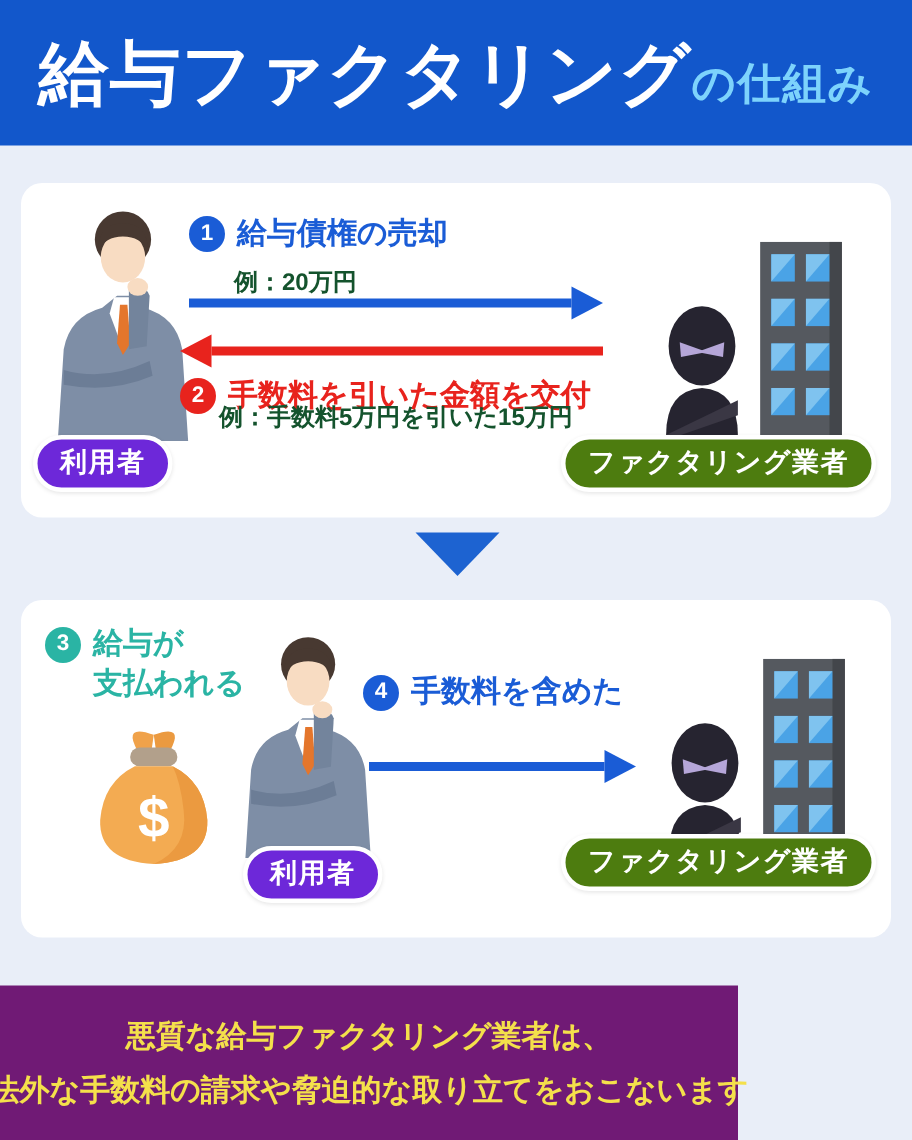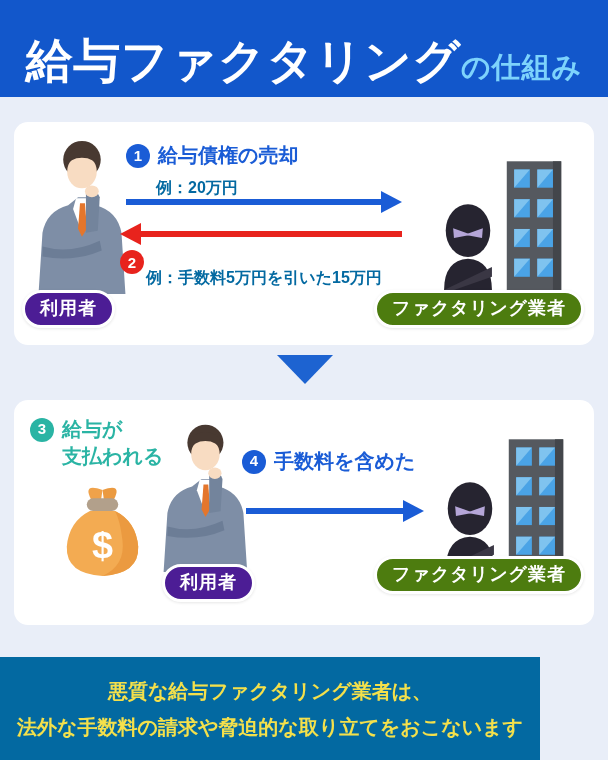--- a/index.html
+++ b/index.html
@@ -7,21 +7,21 @@
   .page {
     position:relative; width:608px; height:760px; margin:0 auto;
     background:#e9eef8; overflow:hidden;
   }
 
   
   .header {
     position:absolute; top:0; left:0; width:608px; height:97px;
     background:#1257cb; display:flex; align-items:baseline; justify-content:center;
   }
-  .header { padding-top:30px; }
+  .header { padding-top:18px; }
   .title-main { color:#ffffff; font-size:47px; font-weight:800; letter-spacing:0.5px; }
   .title-sub  { color:#7dd3fc; font-size:29px; font-weight:800; letter-spacing:1px; }
 
   
   .panel {
     position:absolute; left:14px; width:580px; background:#ffffff;
     border-radius:14px;
   }
   .panel-top    { top:122px; height:223px; }
   .panel-bottom { top:400px; height:225px; }
@@ -42,43 +42,43 @@
   .step-col .row2 { padding-left:32px; }
   .badge {
     width:24px; height:24px; border-radius:50%; flex:none;
     display:flex; align-items:center; justify-content:center;
     color:#ffffff; font-size:15px; font-weight:700;
   }
   .c-blue { color:#1a5cd6; } .bg-blue { background:#1a5cd6; }
   .c-red  { color:#e8231d; } .bg-red  { background:#e8231d; }
   .c-teal { color:#2ab4a4; } .bg-teal { background:#2ab4a4; }
 
-  .example { position:absolute; font-size:16px; font-weight:700; color:#0369a1; white-space:nowrap;text-align:right; }
+  .example { position:absolute; font-size:16px; font-weight:700; color:#14532d; white-space:nowrap;text-align:right; }
 
   
   .arrow { position:absolute; display:flex; align-items:center; height:22px; }
   .arrow .shaft { flex:1; height:6px; background:currentColor; }
   .arrow .head-r { width:0; height:0; border-top:11px solid transparent; border-bottom:11px solid transparent; border-left:21px solid currentColor; }
   .arrow .head-l { width:0; height:0; border-top:11px solid transparent; border-bottom:11px solid transparent; border-right:21px solid currentColor; }
 
   
   .pill {
     position:absolute; border-radius:999px; border:3px solid #ffffff;
     color:#ffffff; font-size:18px; font-weight:800; letter-spacing:1px;
     padding:3px 15px 5px; white-space:nowrap; box-shadow:0 1px 3px rgba(0,0,0,.10);
   }
-  .pill-user   { background:#4c1d95; }
+  .pill-user   { background:#6d28d9; }
   .pill-vendor { background:#4d7c0f; }
 
   .art { position:absolute; }
 
   
   .banner {
-    position:absolute; top:657px; left:0; width:540px; height:103px;
-    background:#0369a1; display:flex; flex-direction:column;
+    position:absolute; top:657px; left:0; width:492px; height:103px;
+    background:#701a75; display:flex; flex-direction:column;
     align-items:center; justify-content:center;
   }
   .banner-line { color:#f4e04b; font-size:20px; font-weight:800; line-height:1.8; white-space:nowrap; }
 </style>
 </head>
 <body>
 
 <div class="page">
 
   <div class="header">
@@ -112,20 +112,21 @@
       <div class="head-r"></div>
     </div>
 
     <div class="arrow c-red" style="left:106px; top:101px; width:282px;">
       <div class="head-l"></div>
       <div class="shaft"></div>
     </div>
 
     <div class="step c-red" style="left:106px; top:128px;">
       <span class="badge bg-red">2</span>
+      <span>手数料を引いた金額を交付</span>
     </div>
     <div class="example" style="left:132px; top:146px;">例：手数料5万円を引いた15万円</div>
 
     <svg class="art" style="left:412px; top:36px;" width="150" height="132" viewBox="0 0 170 160">
       <rect x="92" y="4" width="66" height="156" fill="#55595f"></rect>
       <rect x="148" y="4" width="10" height="156" fill="#43464b"></rect>
       <g>
         <rect x="101" y="14" width="19" height="22" fill="#4aa3e6"></rect>
           <polygon points="101,14 120,14 101,36" fill="#7fc3ef"></polygon>
         <rect x="129" y="14" width="19" height="22" fill="#4aa3e6"></rect>

